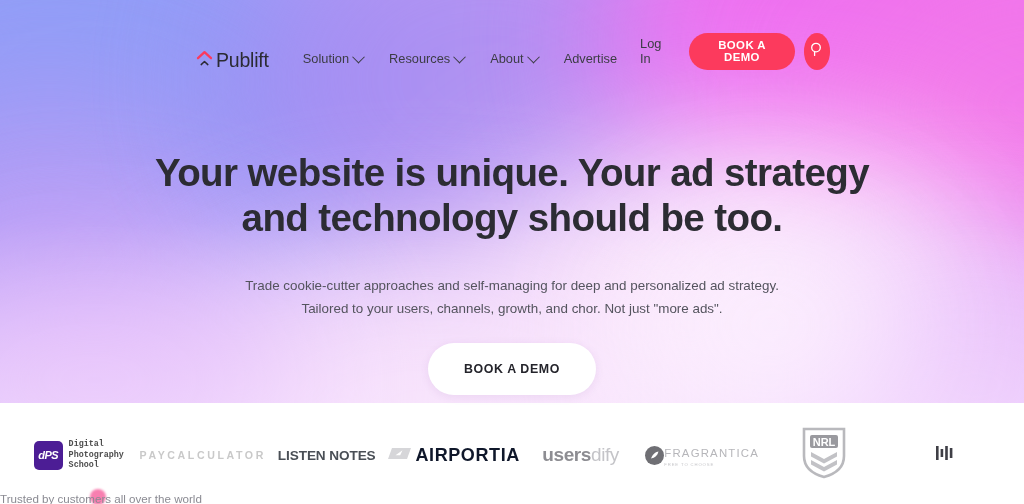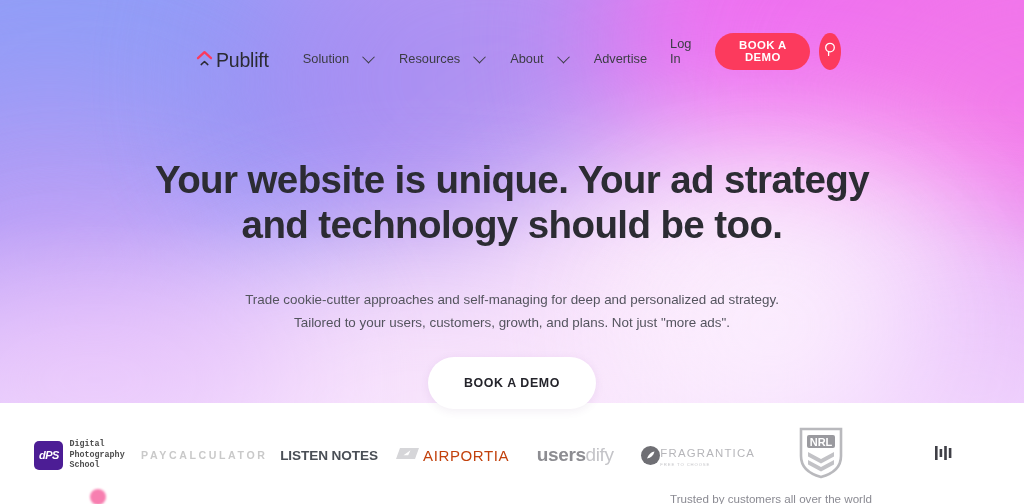--- a/index.html
+++ b/index.html
@@ -128,21 +128,21 @@
   }
   .nav-links {
     display: flex;
     align-items: center;
     margin-left: 21px;
     gap: 0px;
   }
   .nav-link {
     display: flex;
     align-items: center;
-    gap: 15px;
+    gap: 5px;
     font-size: 12.8px;
     color: #3c3c45;
     padding: 6px 13px;
     cursor: pointer;
     white-space: nowrap;
   }
   .chev {
     display: inline-block;
     width: 8px; height: 8px;
     border-right: 1.6px solid #3c3c45;
@@ -191,21 +191,21 @@
 
   
   .hero-content {
     position: absolute;
     left: 0; top: 0;
     width: 1024px;
     z-index: 6;
     text-align: center;
   }
   .headline {
-    margin: 16px;
+    margin: 9px;
     padding-top: 141px;
     font-size: 38.5px;
     line-height: 1.17;
     font-weight: bold;
     color: #2c2c33;
     letter-spacing: -0.6px;
   }
   .subhead {
     margin: 0;
     padding-top: 25px;
@@ -292,24 +292,24 @@
   }
   .listennotes {
     font-size: 13.6px;
     letter-spacing: -0.1px;
     color: #4a4f56;
     font-weight: bold;
   }
 
   .airportia { display: flex; align-items: center; gap: 3px; }
   .airportia-text {
-    font-size: 15px;
+    font-size: 18px;
     letter-spacing: 0.6px;
-    color: #c2410c;
-    font-weight: 400;
+    color: #0f172a;
+    font-weight: 700;
   }
 
   .chordify {
     font-size: 19px;
     color: #c4c4c8;
     letter-spacing: -0.4px;
   }
   .chordify b { color: #8d8d92; font-weight: bold; }
 
   .fragrantica { display: flex; align-items: center; }
@@ -344,21 +344,21 @@
     width: 16px; height: 16px;
     border-radius: 50%;
     background: #f77fb0;
     filter: blur(1.1px);
     z-index: 6;
   }
   .trusted {
     position: absolute;
     left: 0; top: 492px;
     width: 872px;
-    text-align: right;
+    text-align: left;
     font-size: 11.6px;
     color: #8a8a92;
     z-index: 6;
   }
 </style>
 </head>
 <body>
 
 <div class="page">
 
@@ -420,21 +420,21 @@
     </div>
   </div>
 
   <div class="hero-content">
     <h1 class="headline">
       <span>Your website is unique. Your ad strategy</span><br>
       <span>and technology should be too.</span>
     </h1>
     <p class="subhead">
       <span>Trade cookie-cutter approaches and self-managing for deep and personalized ad strategy.</span><br>
-      <span>Tailored to your users, customers, growth, and plans. Not just "more ads".</span>
+      <span>Tailored to your users, channels, growth, and chor. Not just "more ads".</span>
     </p>
     <div class="cta-wrap">
       <button class="cta-btn">BOOK A DEMO</button>
     </div>
   </div>
 
   <div class="logo-strip">
     <div class="logo-row">
 
       <div class="brand">

